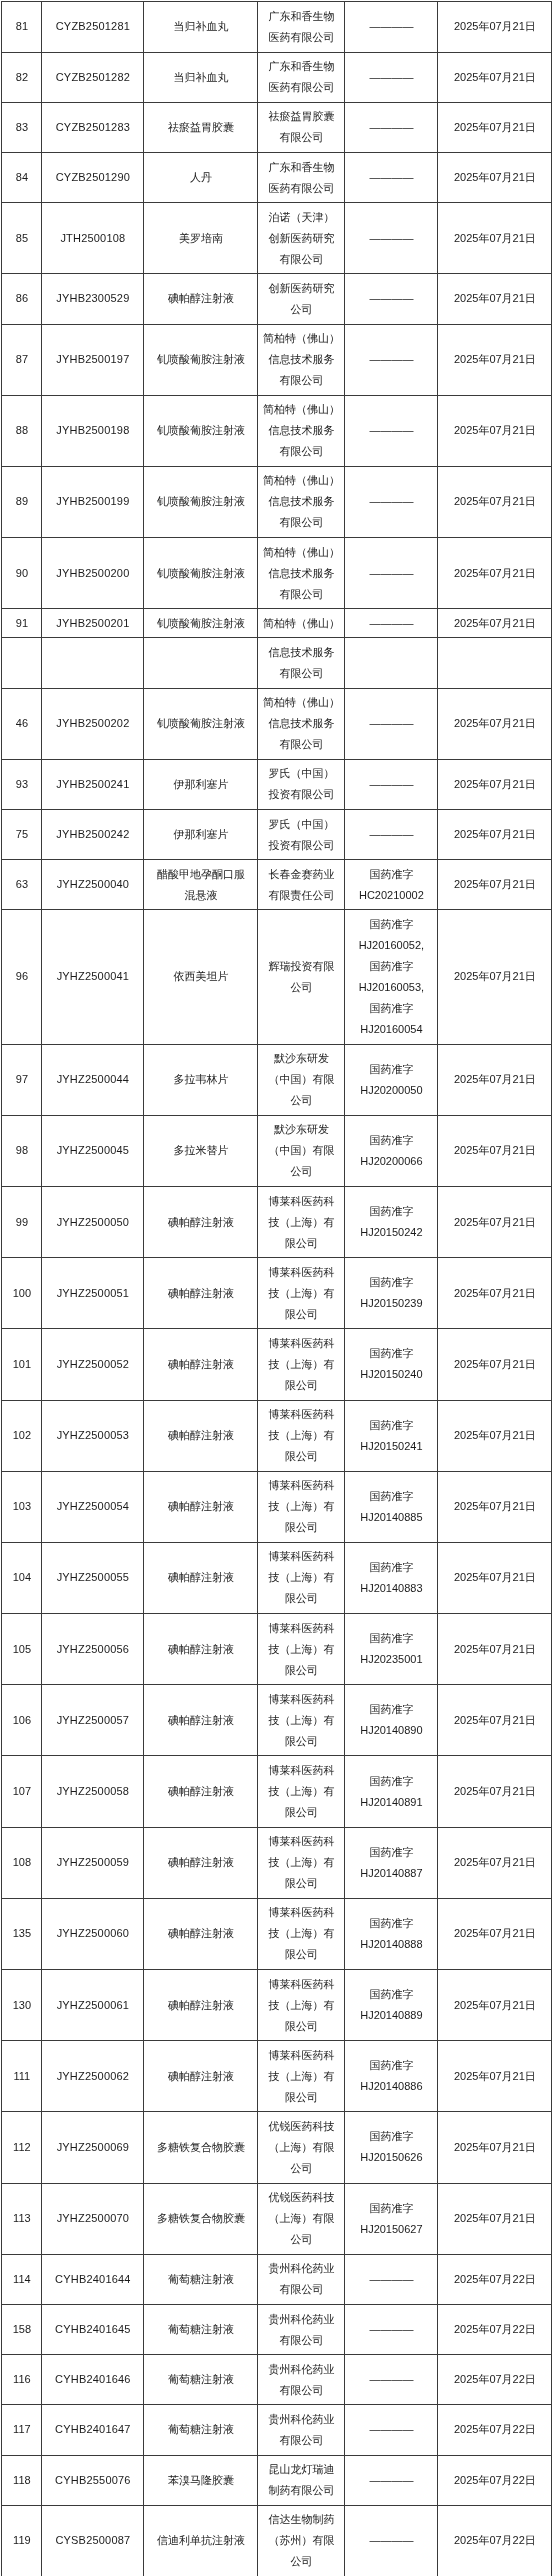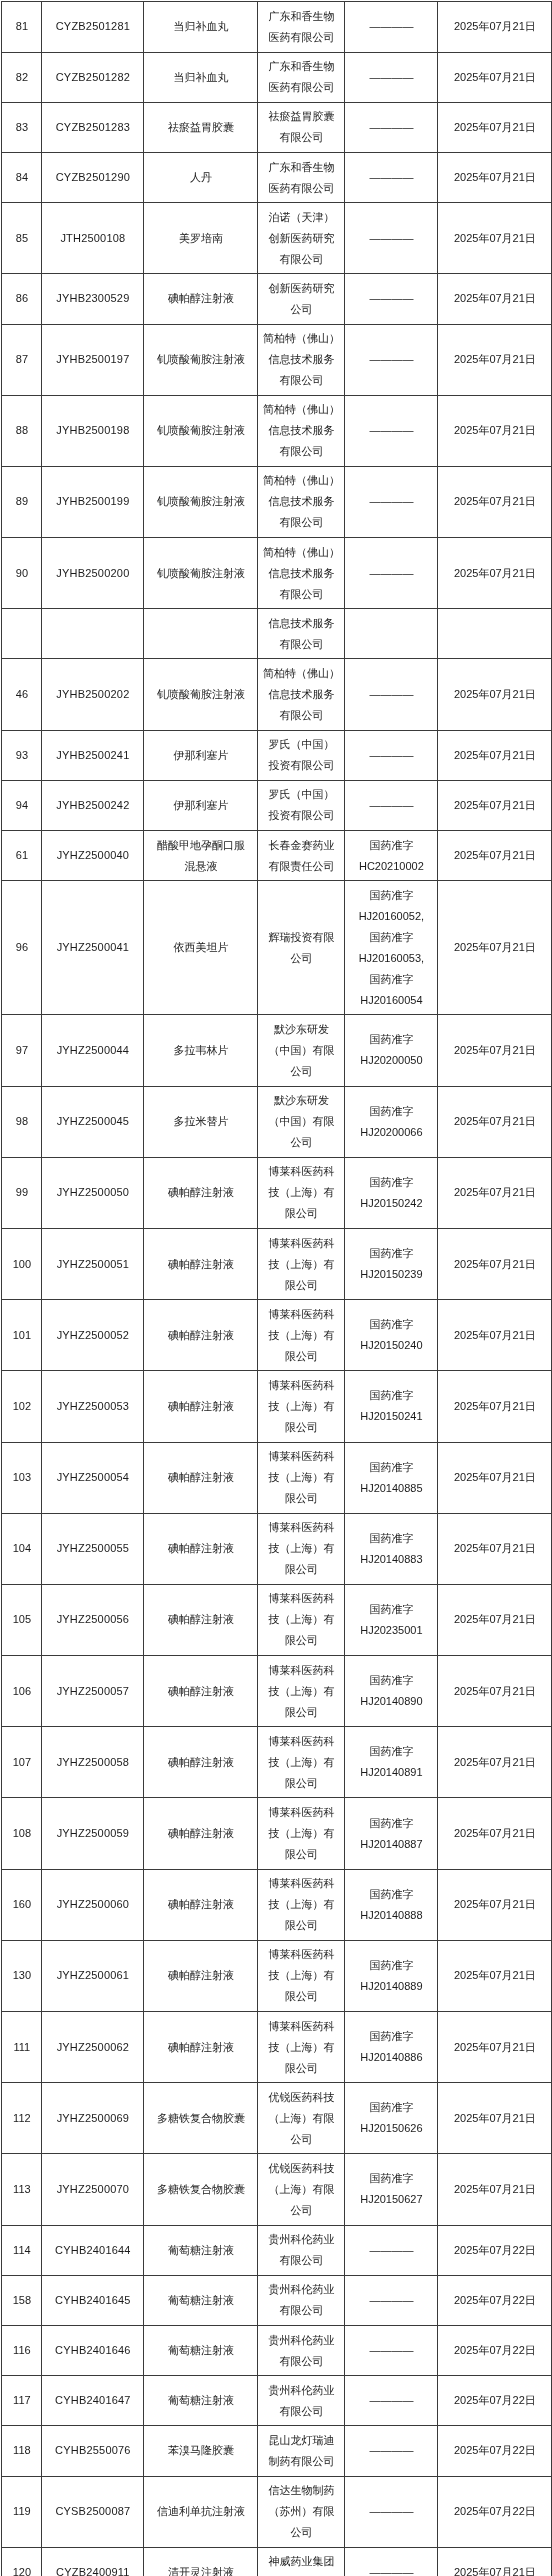--- a/index.html
+++ b/index.html
@@ -147,20 +147,28 @@
     <td class="cell-seq">90</td>
     <td class="cell-no">JYHB2500200</td>
     <td class="cell-name">钆喷酸葡胺注射液</td>
     <td class="cell-company">简柏特（佛山）
 信息技术服务
 有限公司</td>
     <td class="cell-approval">————</td>
     <td class="cell-date">2025年07月21日</td>
   </tr>
         <tr>
+    <td class="cell-seq">91</td>
+    <td class="cell-no">JYHB2500201</td>
+    <td class="cell-name">钆喷酸葡胺注射液</td>
+    <td class="cell-company">简柏特（佛山）</td>
+    <td class="cell-approval">————</td>
+    <td class="cell-date">2025年07月21日</td>
+  </tr>
+        <tr>
     <td class="cell-seq"></td>
     <td class="cell-no"></td>
     <td class="cell-name"></td>
     <td class="cell-company">信息技术服务
 有限公司</td>
     <td class="cell-approval"></td>
     <td class="cell-date"></td>
   </tr>
         <tr>
     <td class="cell-seq">46</td>
@@ -175,30 +183,30 @@
         <tr>
     <td class="cell-seq">93</td>
     <td class="cell-no">JYHB2500241</td>
     <td class="cell-name">伊那利塞片</td>
     <td class="cell-company">罗氏（中国）
 投资有限公司</td>
     <td class="cell-approval">————</td>
     <td class="cell-date">2025年07月21日</td>
   </tr>
         <tr>
-    <td class="cell-seq">94</td>
+    <td class="cell-seq">75</td>
     <td class="cell-no">JYHB2500242</td>
     <td class="cell-name">伊那利塞片</td>
     <td class="cell-company">罗氏（中国）
 投资有限公司</td>
     <td class="cell-approval">————</td>
     <td class="cell-date">2025年07月21日</td>
   </tr>
         <tr>
-    <td class="cell-seq">61</td>
+    <td class="cell-seq">63</td>
     <td class="cell-no">JYHZ2500040</td>
     <td class="cell-name">醋酸甲地孕酮口服
 混悬液</td>
     <td class="cell-company">长春金赛药业
 有限责任公司</td>
     <td class="cell-approval">国药准字
 HC20210002</td>
     <td class="cell-date">2025年07月21日</td>
   </tr>
         <tr>
@@ -341,21 +349,21 @@
     <td class="cell-no">JYHZ2500059</td>
     <td class="cell-name">碘帕醇注射液</td>
     <td class="cell-company">博莱科医药科
 技（上海）有
 限公司</td>
     <td class="cell-approval">国药准字
 HJ20140887</td>
     <td class="cell-date">2025年07月21日</td>
   </tr>
         <tr>
-    <td class="cell-seq">160</td>
+    <td class="cell-seq">135</td>
     <td class="cell-no">JYHZ2500060</td>
     <td class="cell-name">碘帕醇注射液</td>
     <td class="cell-company">博莱科医药科
 技（上海）有
 限公司</td>
     <td class="cell-approval">国药准字
 HJ20140888</td>
     <td class="cell-date">2025年07月21日</td>
   </tr>
         <tr>

